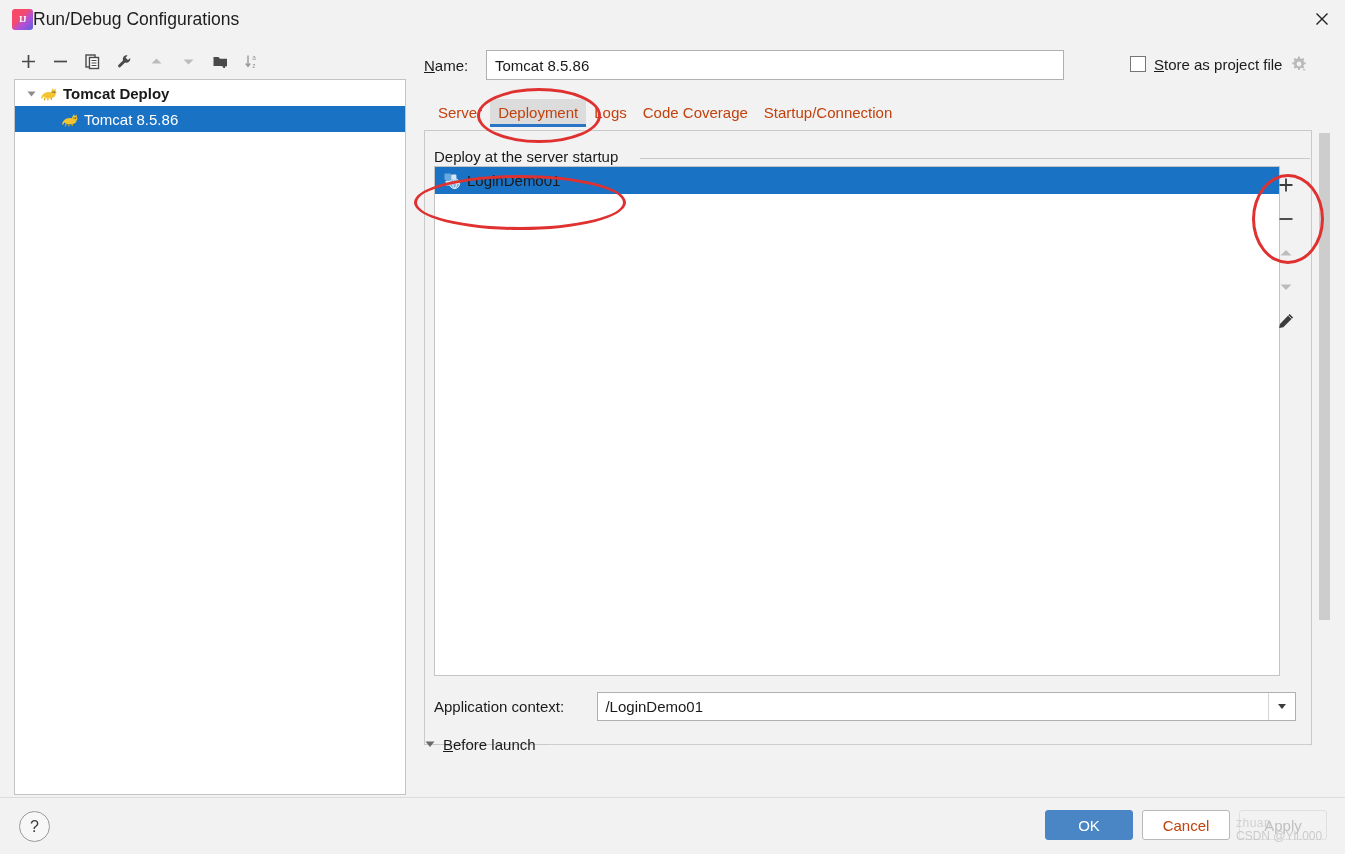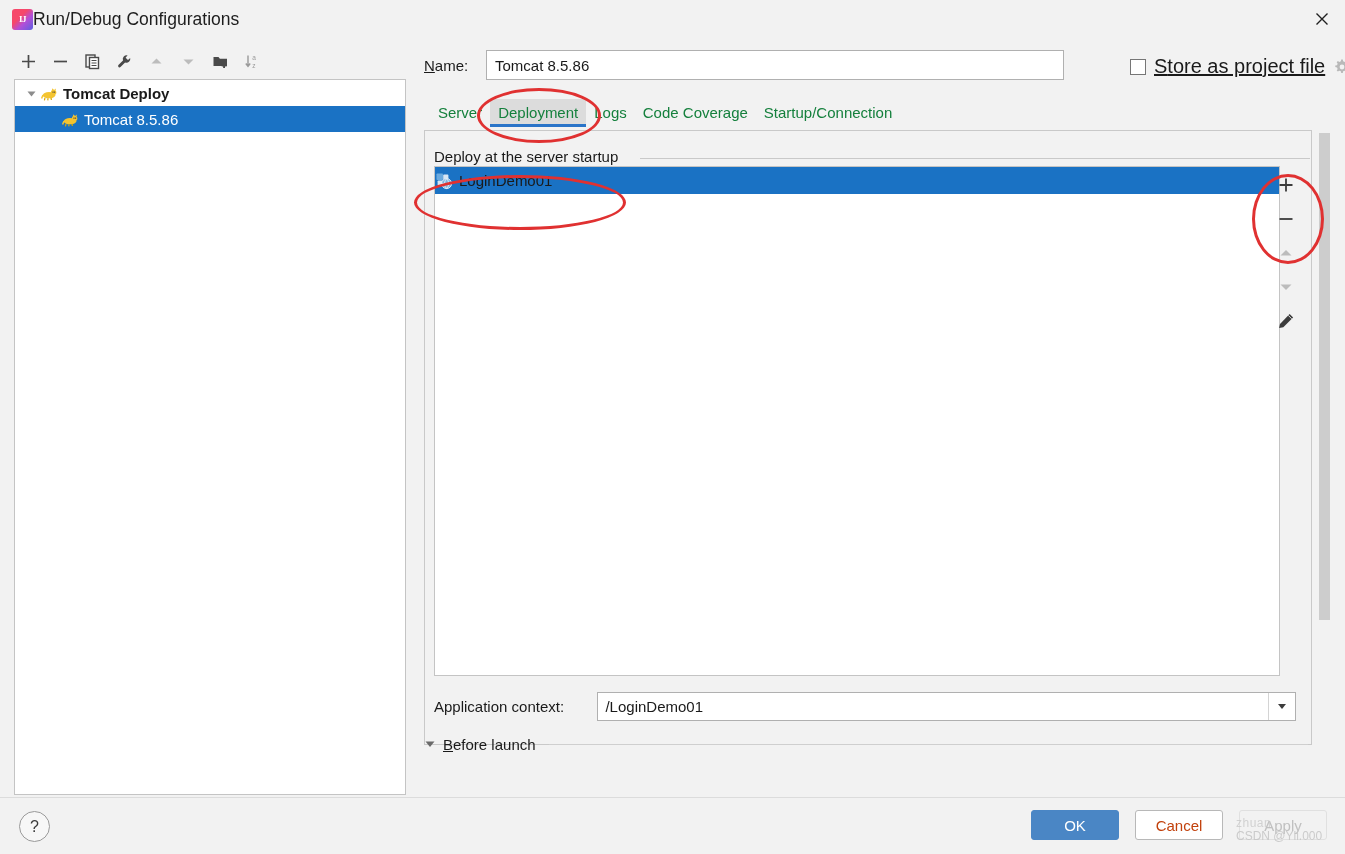--- a/index.html
+++ b/index.html
@@ -156,41 +156,41 @@
     white-space: nowrap;
   }
   #store-checkbox {
     width: 16px; height: 16px;
     border: 1px solid #767676;
     background: #fff;
     box-sizing: border-box;
     cursor: pointer;
     flex: none;
   }
-  #store-label { font-size: 20px; cursor: pointer; text-decoration: underline; }
+  #store-label { font-size: 15px; cursor: pointer; }
   #store-gear { width: 18px; height: 18px; flex: none; cursor: pointer; }
 
   
   #tabbar {
     position: absolute;
     left: 430px; top: 99px;
     height: 28px;
     display: flex;
     align-items: flex-start;
   }
   .tab {
     height: 26px;
     padding: 0 8px;
     display: flex;
     align-items: center;
     font-size: 15px;
     cursor: pointer;
     position: relative;
     white-space: nowrap;
-    color: #15803d;
+    color: #c2410c;
     text-align: center;
   }
   .tab.active {
     background: #dcdcdc;
   }
   .tab.active::after {
     content: "";
     position: absolute;
     left: 0; right: 0; bottom: -2px;
     height: 3px;
@@ -227,20 +227,21 @@
     background: #ffffff;
     border: 1px solid #c4c4c4;
     box-sizing: border-box;
     overflow: hidden;
   }
   #deploy-row {
     height: 27px;
     background: #1a72c4;
     display: flex;
     align-items: center;
+    padding-left: 8px;
     box-sizing: border-box;
     cursor: pointer;
   }
   #artifact-icon {
     width: 18px; height: 18px;
     flex: none;
     margin-right: 6px;
   }
   #deploy-row-label {
     color: #1a1a1a;
@@ -360,21 +361,21 @@
     justify-content: center;
     font-size: 16px;
     color: #3a3a3a;
     cursor: pointer;
   }
   #footer-buttons {
     position: absolute;
     right: 18px; top: 810px;
     display: flex;
     align-items: center;
-    gap: 16px;
+    gap: 9px;
     text-align: center;
   }
   .dlg-btn {
     height: 30px;
     min-width: 88px;
     padding: 0 16px;
     border-radius: 3px;
     font-family: "Liberation Sans", sans-serif;
     font-size: 15px;
     display: flex;

